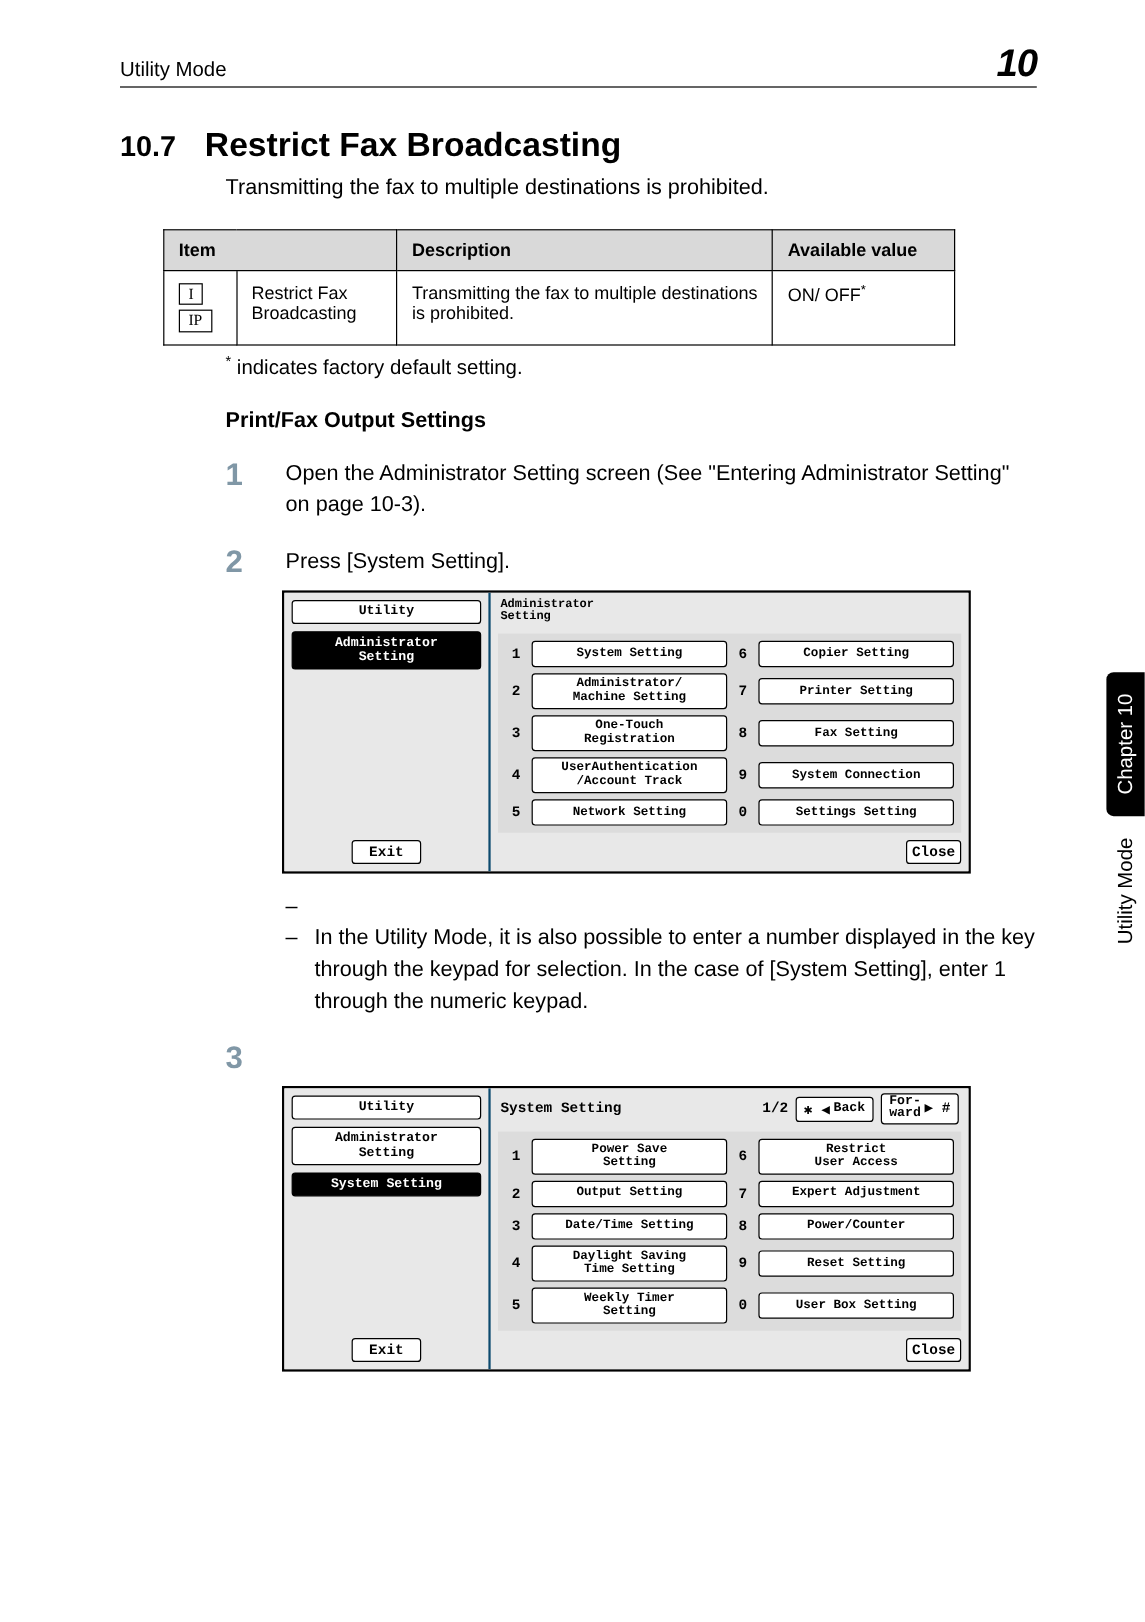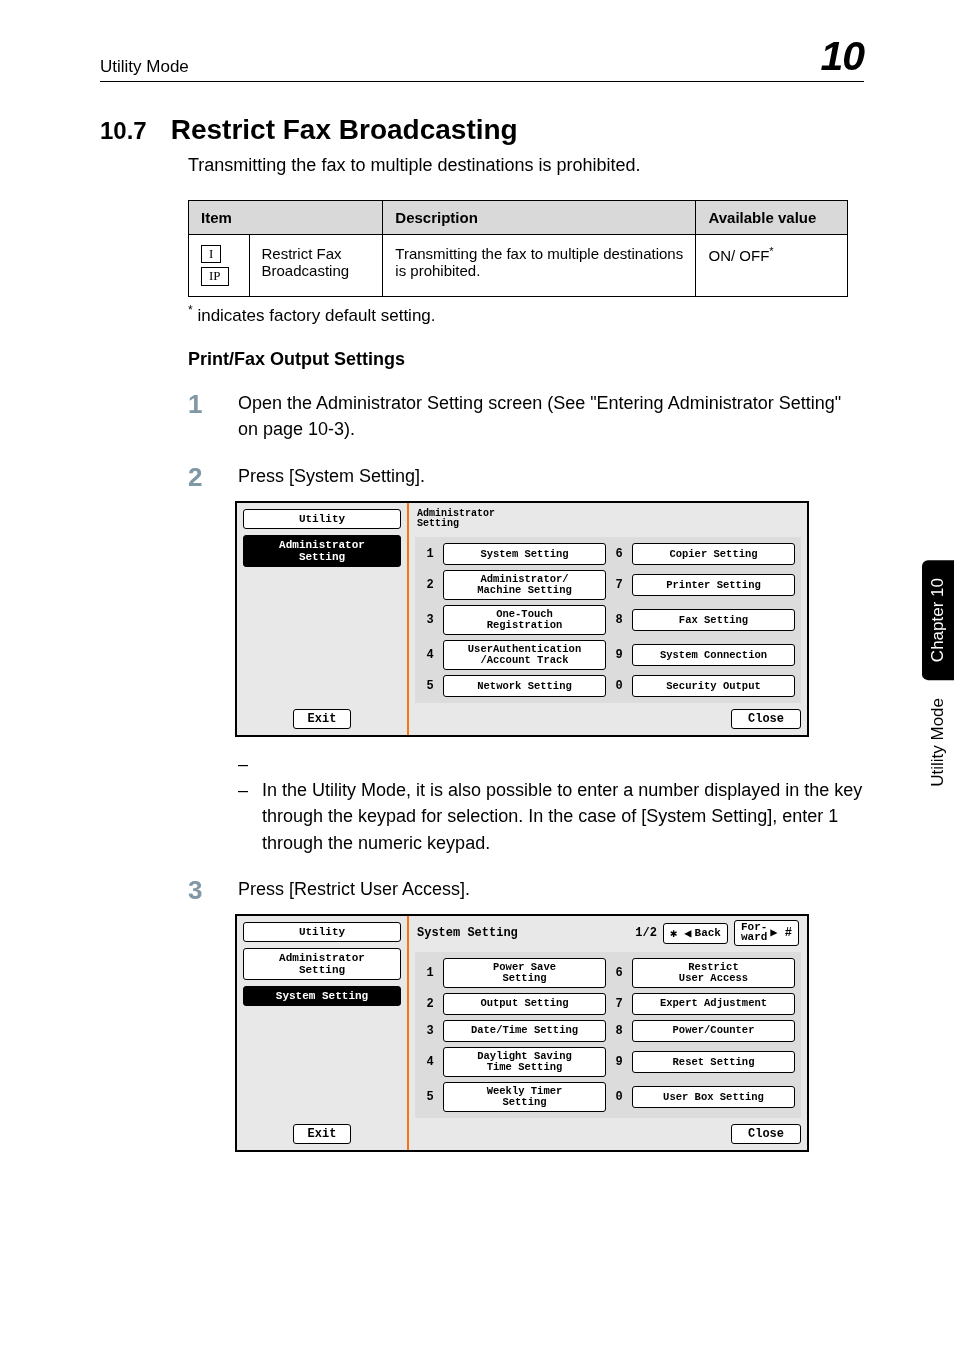--- a/index.html
+++ b/index.html
@@ -1,56 +1,56 @@
 <!DOCTYPE html>
 <html><head>
 <meta charset="utf-8">
 <style>
   html,body{margin:0;padding:0;background:#fff;color:#000;font-family:Helvetica,Arial,sans-serif}
   .page{width:954px;height:1352px;position:relative;box-sizing:border-box}
   .content{padding:36px 90px 0 100px;box-sizing:border-box}
   .running-head{font-size:17px;padding-bottom:6px}
   .running-head .row{display:flex;align-items:flex-end;justify-content:space-between}
-  .chapter-no{font-weight:bold;font-size:41px;font-style:italic;letter-spacing:-1px;line-height:1}
+  .chapter-no{font-weight:bold;font-size:32px;font-style:italic;letter-spacing:-1px;line-height:1}
   .running-head hr{border:none;border-top:1.2px solid #000;margin:4px 0 0 0}
   .sec-head{display:flex;align-items:baseline;gap:24px;margin-top:26px}
   .sec-no{font-weight:bold;font-size:24px}
   .sec-title{font-weight:bold;font-size:28px}
   .intro{margin:6px 0 0 88px;font-size:18px;line-height:1.45}
-  .tbl{margin:22px 0 0 88px;border-collapse:collapse;width:660px;font-size:15px}
+  .tbl{margin:22px 0 0 36px;border-collapse:collapse;width:660px;font-size:15px}
   .tbl th{background:#d9d9d9;font-weight:bold;text-align:left;border:1px solid #000;padding:8px 12px}
   .tbl td{border:1px solid #000;padding:10px 12px;vertical-align:top}
   .icon-stack{display:flex;flex-direction:column;gap:4px;align-items:flex-start}
   .chip{border:1px solid #000;padding:1px 7px;font-size:13px;font-family:Georgia,'Times New Roman',serif;line-height:1.1;display:inline-block}
   .fn{margin:6px 0 0 88px;font-size:17px}
   .fn sup{font-size:12px}
   .h3{font-weight:bold;font-size:18px;margin:24px 0 0 88px}
   .step{display:flex;align-items:flex-start;gap:20px;margin:20px 0 0 88px}
   .step-no{font-weight:bold;font-size:26px;color:#8097a6;font-family:Helvetica,Arial,sans-serif;line-height:1.1;width:30px;flex-shrink:0}
   .step-body{font-size:18px;line-height:1.45}
   .screen-wrap{margin:10px 0 0 135px;width:574px}
   .screen{border:2px solid #000;display:flex;font-family:"Lucida Console","Courier New",monospace}
-  .screen-left{width:158px;background:#e8e8e8;border-right:2px solid #f97316;display:flex;flex-direction:column;justify-content:space-between;padding:6px}
+  .screen-left{width:158px;background:#e8e8e8;border-right:2px solid #0c4a6e;display:flex;flex-direction:column;justify-content:space-between;padding:6px}
   .crumb{display:flex;flex-direction:column;gap:6px}
   .crumb-btn{border:1px solid #000;background:#fff;font-size:11px;text-align:center;padding:3px 4px;border-radius:3px;font-weight:bold}
   .crumb-btn.dark{background:#000;color:#fff}
   .exit-row{display:flex;justify-content:center}
   .exit-btn{border:1px solid #000;background:#fff;font-size:12px;padding:2px 14px;border-radius:3px;font-weight:bold}
   .screen-right{flex:1;background:#e8e8e8;padding:4px 6px 6px 6px;display:flex;flex-direction:column;gap:4px}
   .panel-title{font-size:10px;font-weight:bold;line-height:1;text-align:left;padding:2px 2px 4px 2px}
   .panel-title-row{display:flex;align-items:center;gap:6px;font-size:12px;font-weight:bold;padding:0 2px 2px 2px}
   .panel-title-row .ttl{flex:1}
   .pg{font-size:12px}
   .navb{border:1px solid #000;background:#fff;border-radius:3px;font-size:11px;padding:2px 6px;display:flex;align-items:center;gap:3px;font-weight:bold}
   .grid{background:#dcdcdc;padding:6px;display:grid;grid-template-columns:18px 1fr 18px 1fr;row-gap:5px;column-gap:4px;align-items:center}
   .num{font-size:12px;font-weight:bold;text-align:center}
   .opt{border:1px solid #000;background:#fff;border-radius:3px;font-size:10.5px;font-weight:bold;text-align:center;padding:3px 2px;line-height:1.05;min-height:14px;display:flex;align-items:center;justify-content:center}
   .opt.two{white-space:pre-line}
   .close-row{display:flex;justify-content:flex-end;margin-top:2px}
-  .close-btn{border:1px solid #000;background:#fff;border-radius:3px;font-size:12px;padding:2px 16px;font-weight:bold}
+  .close-btn{border:1px solid #000;background:#fff;border-radius:3px;font-size:12px;padding:2px 4px;font-weight:bold}
   .bullets{margin:14px 0 0 138px;font-size:18px;line-height:1.45}
   .bullets .row{display:flex;gap:14px}
   .bullets .dash{flex-shrink:0}
   .side-tab{position:absolute;right:0;top:560px;display:flex;flex-direction:column;align-items:center;gap:14px}
   .tab-black{background:#000;color:#fff;writing-mode:vertical-rl;transform:rotate(180deg);padding:18px 6px;font-size:17px;border-radius:0 6px 6px 0}
   .tab-white{writing-mode:vertical-rl;transform:rotate(180deg);font-size:17px;padding:4px 2px}
   .footer{position:absolute;left:100px;right:90px;bottom:40px}
   .footer hr{border:none;border-top:1.2px solid #000;margin:0 0 6px 0}
   .footer .row{display:flex;justify-content:space-between;font-size:17px}
   .sup{font-size:11px;vertical-align:super}
@@ -150,42 +150,41 @@
 
           <span class="num">4</span>
           <div class="opt two">UserAuthentication
 /Account Track</div>
           <span class="num">9</span>
           <div class="opt">System Connection</div>
 
           <span class="num">5</span>
           <div class="opt">Network Setting</div>
           <span class="num">0</span>
-          <div class="opt">Security Output</div>
+          <div class="opt">Settings Setting</div>
         </div>
         <div class="close-row">
               <div class="close-btn">Close</div>
             </div>
       </div>
     </div>
   </div>
 
   <div class="bullets">
     <div class="row">
           <span class="dash">–</span>
         </div>
     <div class="row">
           <span class="dash">–</span>
           <span>In the Utility Mode, it is also possible to enter a number displayed in the key through the keypad for selection. In the case of [System Setting], enter 1 through the numeric keypad.</span>
         </div>
   </div>
 
   <div class="step">
     <span class="step-no">3</span>
-    <span class="step-body">Press [Restrict User Access].</span>
   </div>
 
   <div class="screen-wrap">
     <div class="screen">
       <div class="screen-left">
         <div class="crumb">
           <div class="crumb-btn">Utility</div>
           <div class="crumb-btn" style="white-space:pre-line">Administrator
 Setting</div>
           <div class="crumb-btn dark">System Setting</div>

